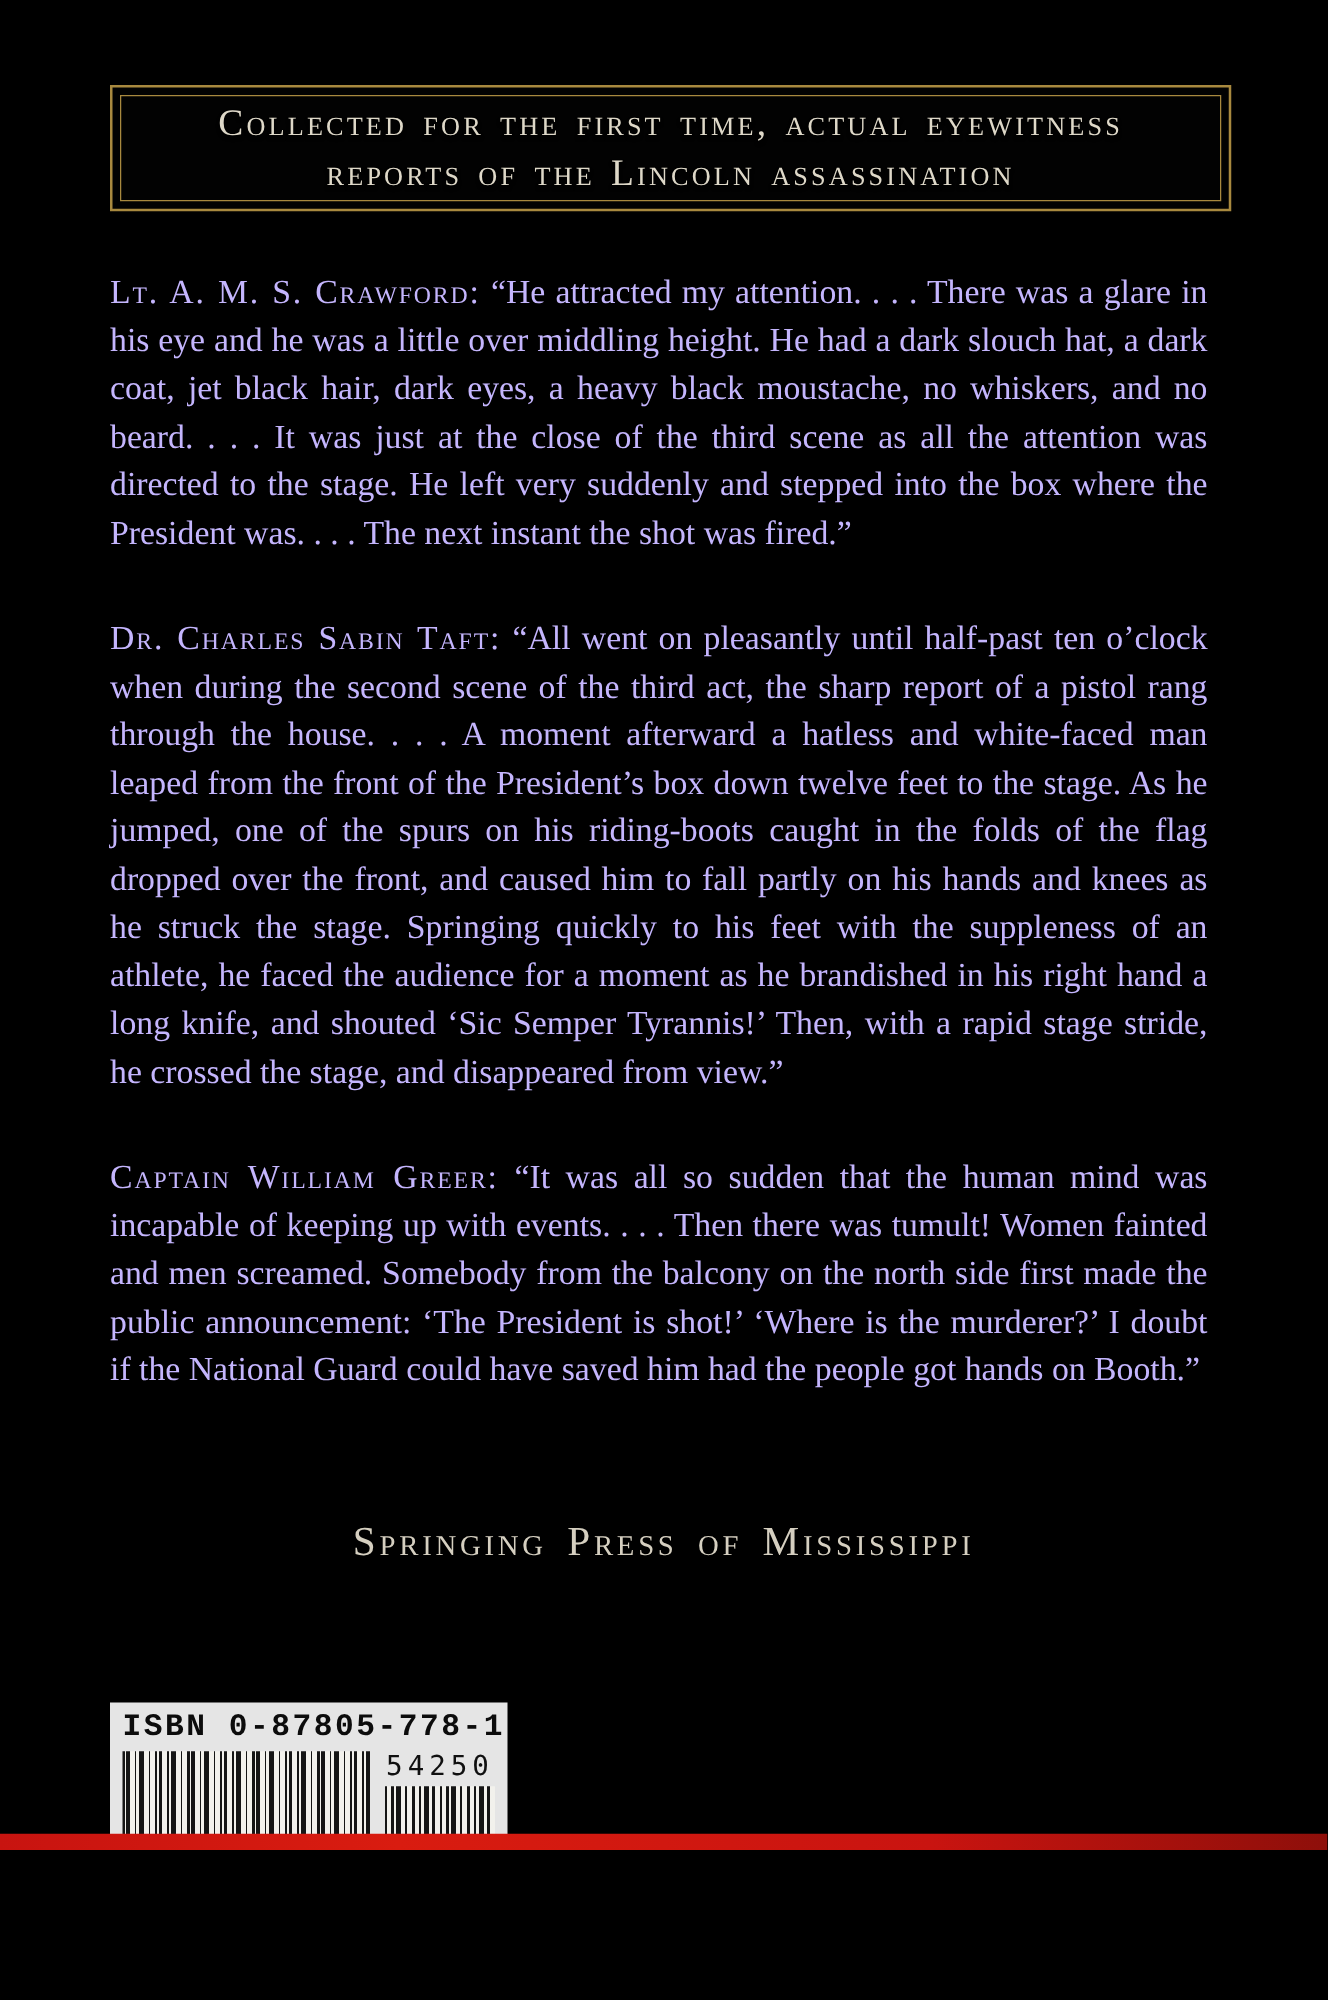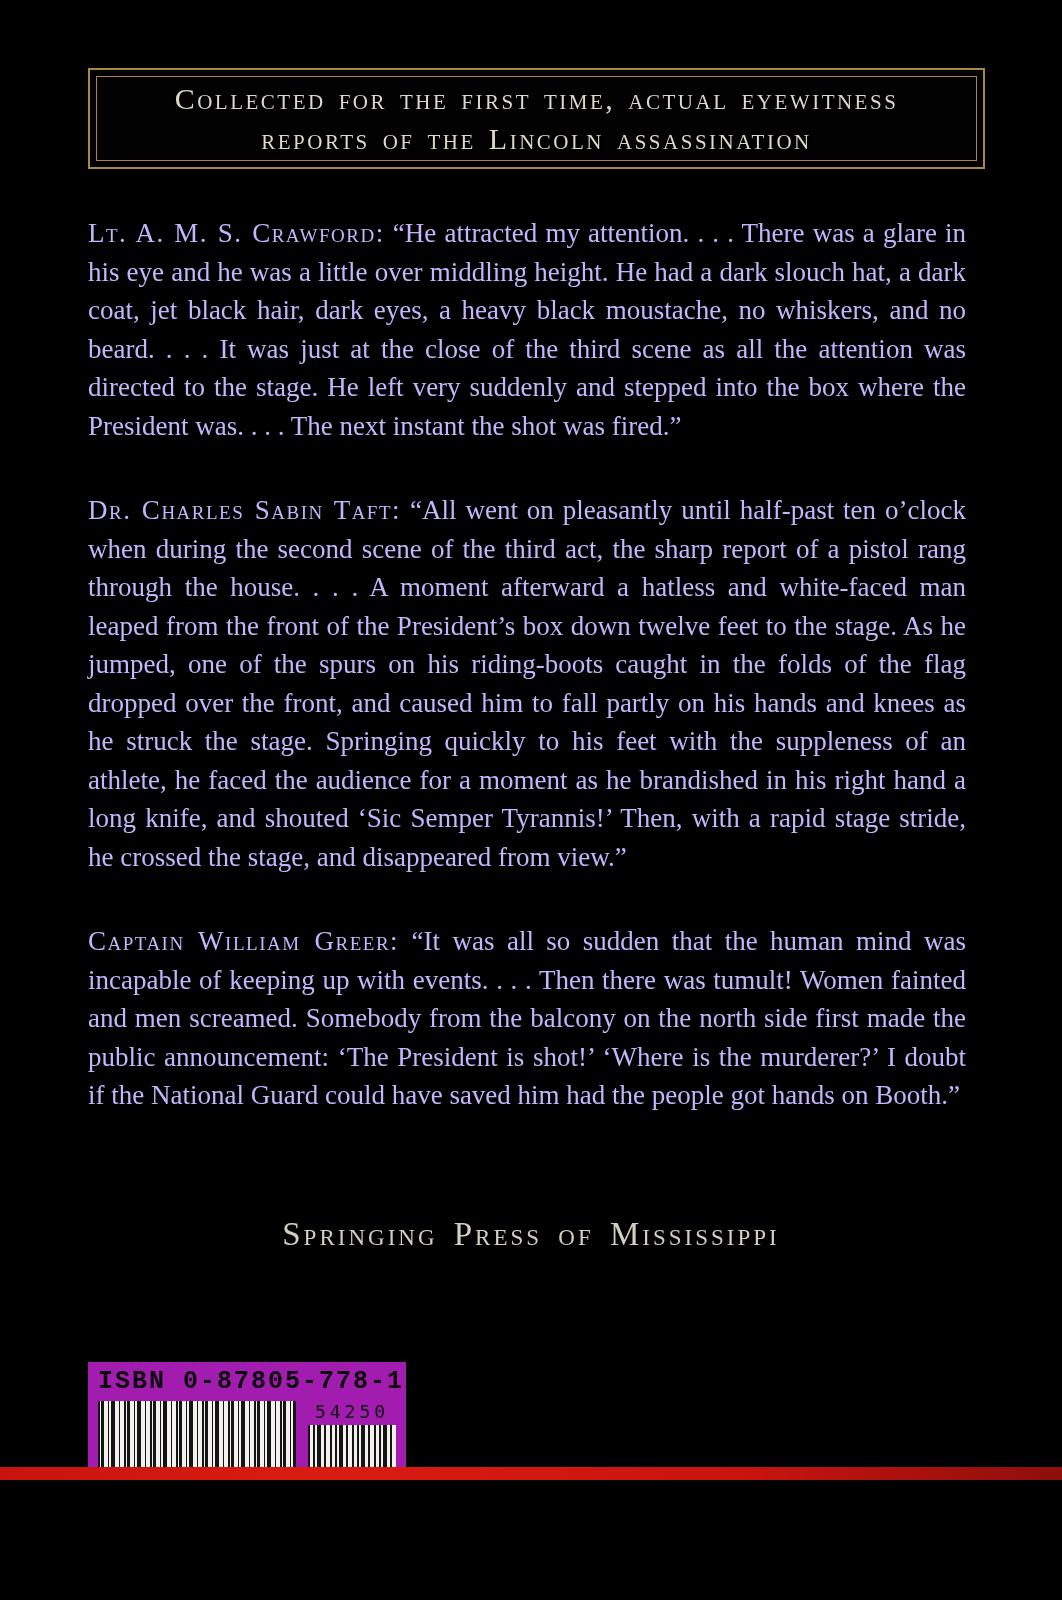--- a/index.html
+++ b/index.html
@@ -41,21 +41,21 @@
   }
   .attrib { font-variant:small-caps; letter-spacing:1.5px; }
   .publisher {
     position:absolute; left:0; top:1216px; width:100%;
     text-align:center; font-variant:small-caps; font-size:33px;
     letter-spacing:3px; word-spacing:5px; color:#d5cfc0;
     text-shadow:0 2px 3px rgba(0,0,0,0.8);
   }
   .barcode-label {
     position:absolute; left:88px; top:1362px; width:318px; height:194px;
-    box-sizing:border-box; background:#a21caf; padding:5px 10px 6px 10px;
+    box-sizing:border-box; background:#e5e5e5; padding:5px 10px 6px 10px;
     box-shadow:0 0 6px rgba(0,0,0,0.5);
   }
   .isbn-text {
     font-family:"Liberation Mono","DejaVu Sans Mono",monospace;
     font-weight:700; font-size:25px; letter-spacing:2px;
     color:#0c0c0c; text-align:center; white-space:nowrap;
   }
   .barcode-row { display:flex; margin-top:5px; height:145px; }
   .ean { width:198px; display:flex; flex-direction:column; }
   .ean-bars {
@@ -64,21 +64,21 @@
       #151515 0 2px, #f2f1ec 2px 3px, #151515 3px 6px, #f2f1ec 6px 10px,
       #151515 10px 11px, #f2f1ec 11px 13px, #151515 13px 17px, #f2f1ec 17px 21px,
       #151515 21px 22px, #f2f1ec 22px 26px);
   }
   .ean-digits {
     font-family:"DejaVu Sans Mono",monospace; font-size:19px;
     letter-spacing:2px; color:#101010; margin-top:3px; white-space:nowrap;
   }
   .supp { flex:1; margin-left:12px; display:flex; flex-direction:column; }
   .supp-digits {
-    font-family:"DejaVu Sans Mono",monospace; font-size:18px;
+    font-family:"DejaVu Sans Mono",monospace; font-size:22px;
     letter-spacing:4px; text-align:center; color:#101010;
   }
   .supp-bars {
     flex:1; margin-top:3px;
     background:repeating-linear-gradient(90deg,
       #151515 0 2px, #f2f1ec 2px 5px, #151515 5px 7px, #f2f1ec 7px 9px,
       #151515 9px 13px, #f2f1ec 13px 16px, #151515 16px 18px, #f2f1ec 18px 22px);
   }
   .bottom-edge {
     position:absolute; left:0; bottom:0; width:100%; height:13px;

